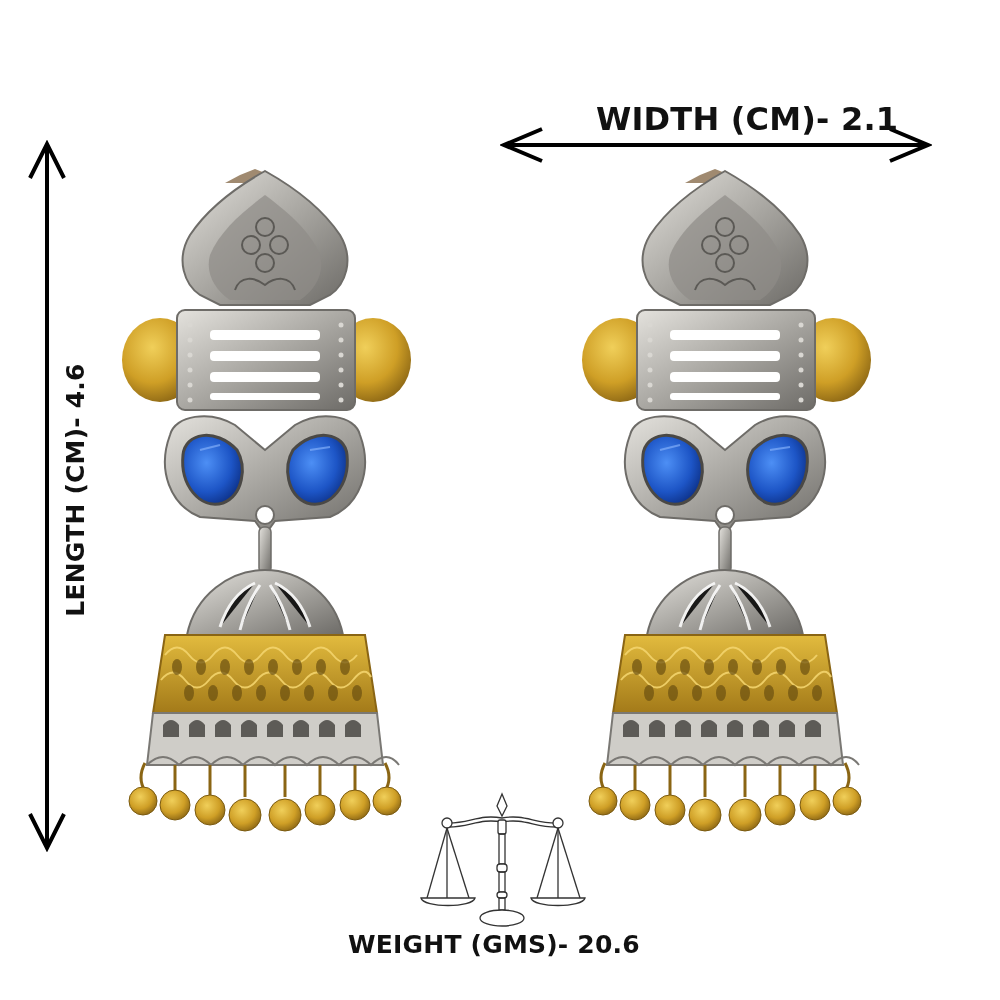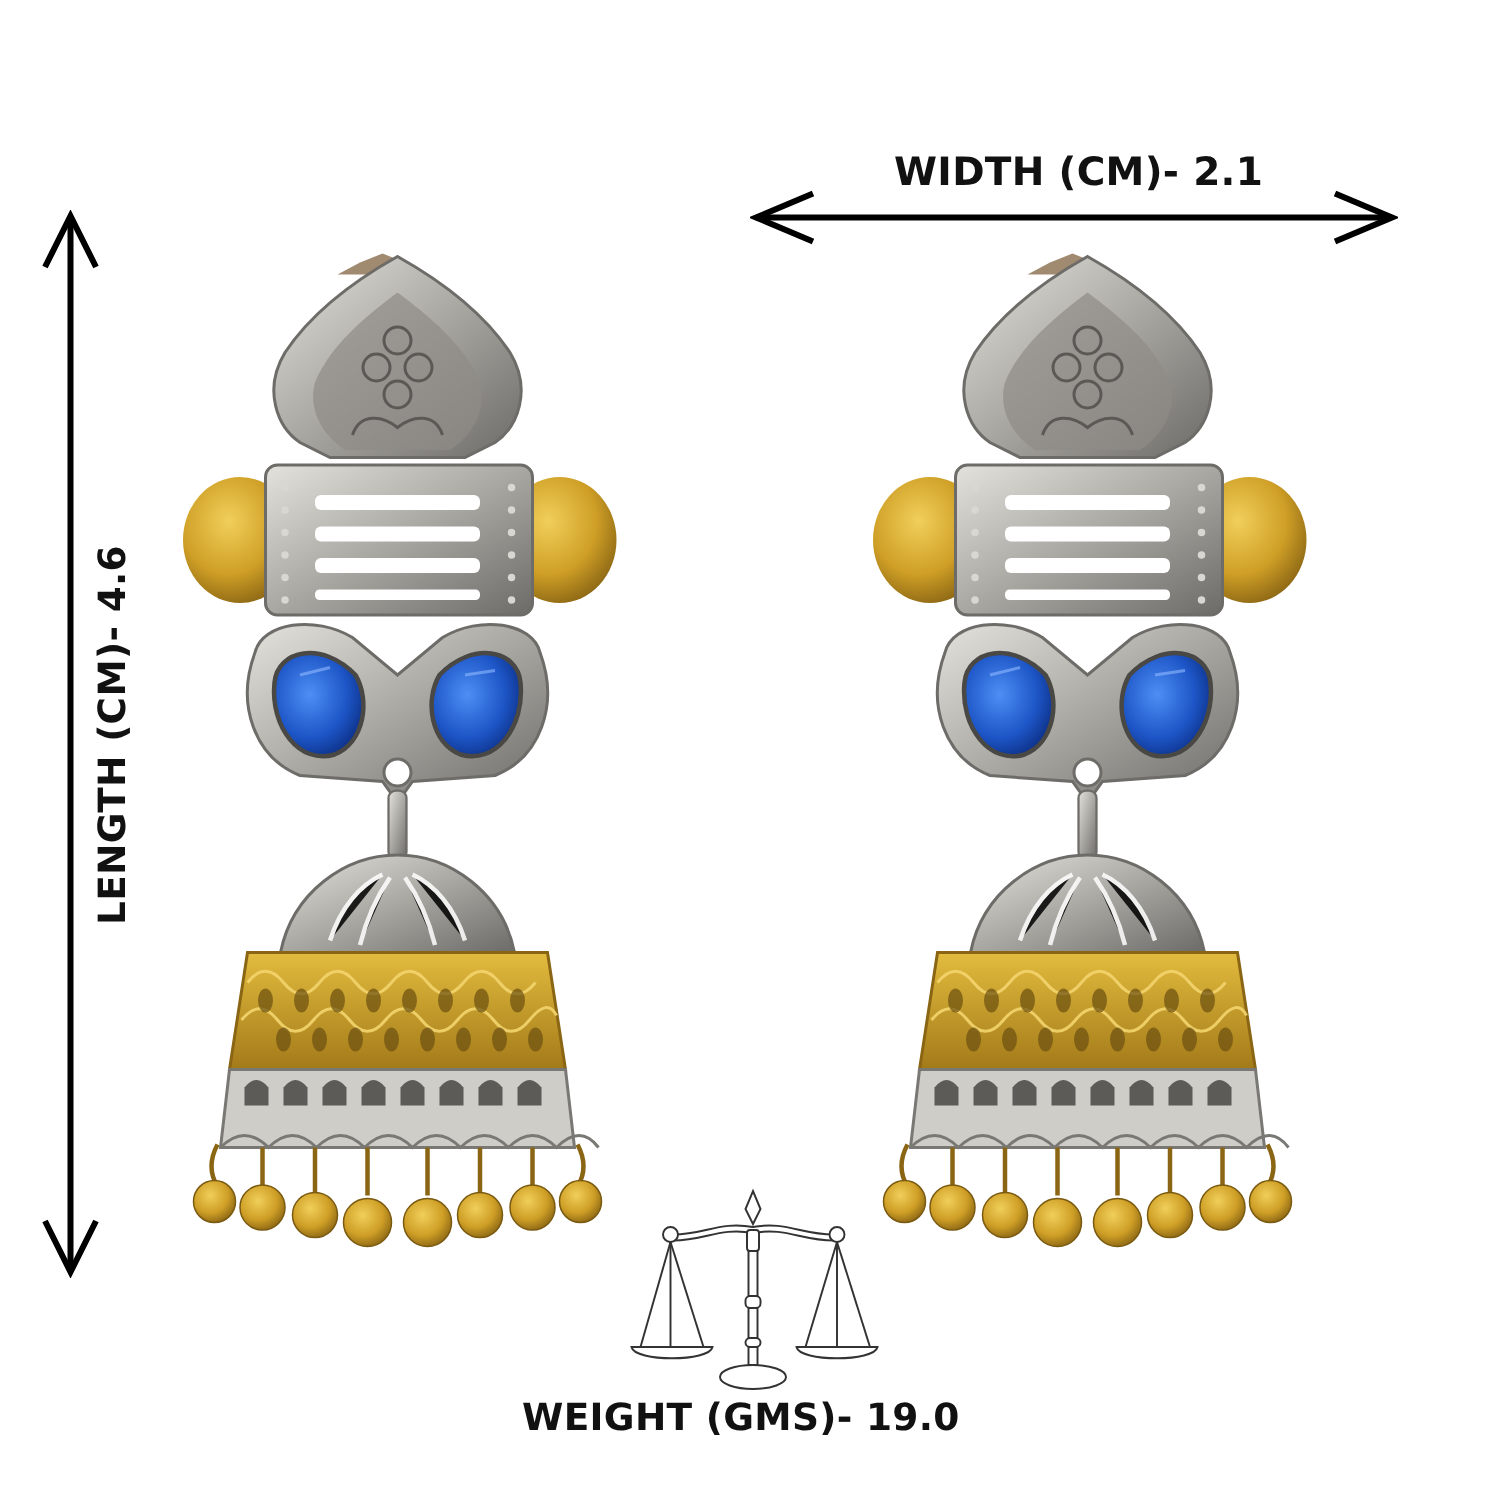--- a/index.html
+++ b/index.html
@@ -7,21 +7,21 @@
     body { position: relative; font-family: "DejaVu Sans", sans-serif; }
     .canvas { position: absolute; left: 0; top: 0; width: 1000px; height: 1000px; background: #ffffff; }
     .label {
       position: absolute;
       font-family: "DejaVu Sans", sans-serif;
       font-weight: bold;
       color: #111111;
       white-space: nowrap;
       letter-spacing: 0.2px;
     }
-    .width-label { left: 596px; top: 100px; font-size: 26px; }
+    .width-label { left: 596px; top: 100px; font-size: 32px; }
     .length-label {
       left: 75px; top: 490px; font-size: 25px;
       transform: translate(-50%, -50%) rotate(-90deg);
       transform-origin: center center;
     }
     .weight-label { left: 348px; top: 930px; font-size: 25px; }
     .arrow { position: absolute; }
     .earring { position: absolute; }
     .scale-icon { position: absolute; left: 415px; top: 790px; }
   </style>
@@ -299,15 +299,15 @@
     <line x1="32" y1="38" x2="12" y2="108"></line>
     <line x1="32" y1="38" x2="32" y2="108"></line>
     <line x1="32" y1="38" x2="54" y2="108"></line>
     <path d="M6,108 L60,108 C58,118 8,118 6,108 Z" fill="#fff"></path>
 
     <line x1="143" y1="38" x2="122" y2="108"></line>
     <line x1="143" y1="38" x2="143" y2="108"></line>
     <line x1="143" y1="38" x2="165" y2="108"></line>
     <path d="M116,108 L170,108 C168,118 118,118 116,108 Z" fill="#fff"></path>
   </svg>
-  <div class="label weight-label">WEIGHT (GMS)- 19.0</div>
+  <div class="label weight-label">WEIGHT (GMS)- 20.6</div>
 
 </div>
 
 </body></html>

